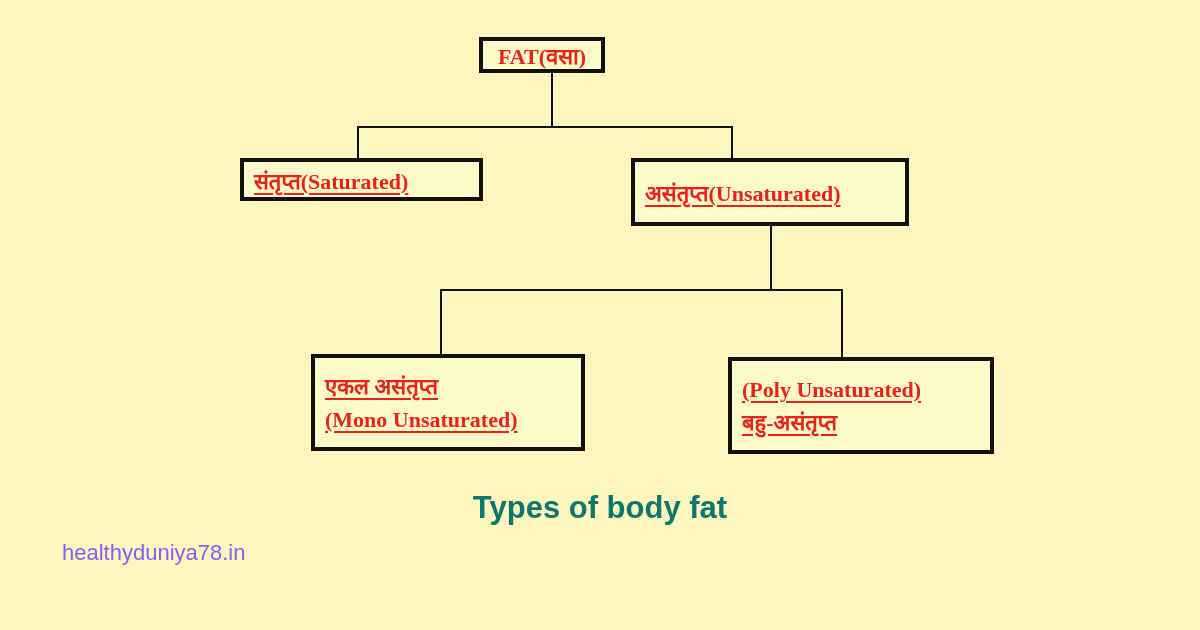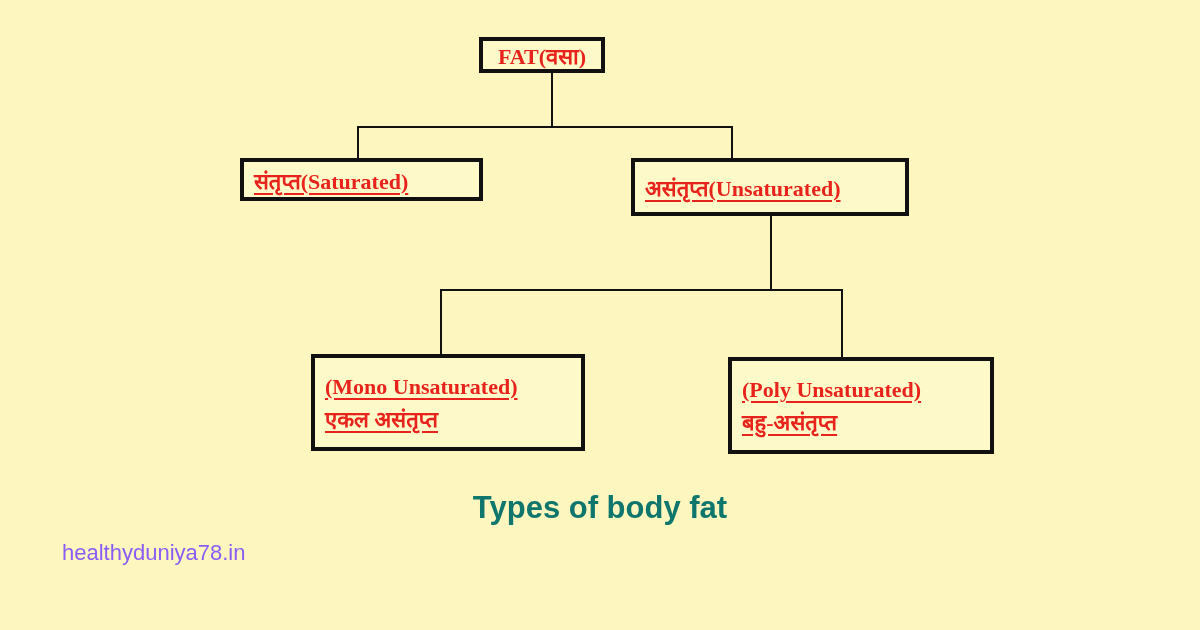--- a/index.html
+++ b/index.html
@@ -17,21 +17,21 @@
       color:#e8231c;
       font-weight:bold;
       display:flex; flex-direction:column;
       justify-content:center;
       padding:0 10px;
     }
     .line { position:absolute; background:#111; }
     .u { text-decoration:underline; text-decoration-thickness:2px; text-underline-offset:4px; white-space:nowrap; }
     .root { left:479px; top:37px; width:126px; height:36px; font-size:22px; align-items:center; padding:0 6px; }
     .sat { left:240px; top:158px; width:243px; height:43px; font-size:22px; }
-    .unsat { left:631px; top:158px; width:278px; height:58px; font-size:22px; }
+    .unsat { left:631px; top:158px; width:278px; height:68px; font-size:22px; }
     .mono { left:311px; top:354px; width:274px; height:97px; font-size:22px; line-height:1.5; }
     .poly { left:728px; top:357px; width:266px; height:97px; font-size:22px; line-height:1.5; }
     .caption {
       position:absolute; left:0; width:1200px; top:490px;
       text-align:center; font-family:"Liberation Sans", sans-serif;
       font-weight:bold; font-size:31px; color:#0f766e; box-sizing:border-box;
     }
     .site {
       position:absolute; left:62px; top:540px;
       font-family:"Liberation Sans", sans-serif; font-size:22px; color:#8b5cf6;
@@ -55,22 +55,22 @@
 
 <div class="box sat">
   <span class="u">संतृप्त(Saturated)</span>
 </div>
 
 <div class="box unsat">
   <span class="u">असंतृप्त(Unsaturated)</span>
 </div>
 
 <div class="box mono">
+  <span class="u">एकल असंतृप्त</span>
   <span class="u">(Mono Unsaturated)</span>
-  <span class="u">एकल असंतृप्त</span>
 </div>
 
 <div class="box poly">
   <span class="u">(Poly Unsaturated)</span>
   <span class="u">बहु-असंतृप्त</span>
 </div>
 
 <div class="caption">Types of body fat</div>
 <div class="site">healthyduniya78.in</div>
 

